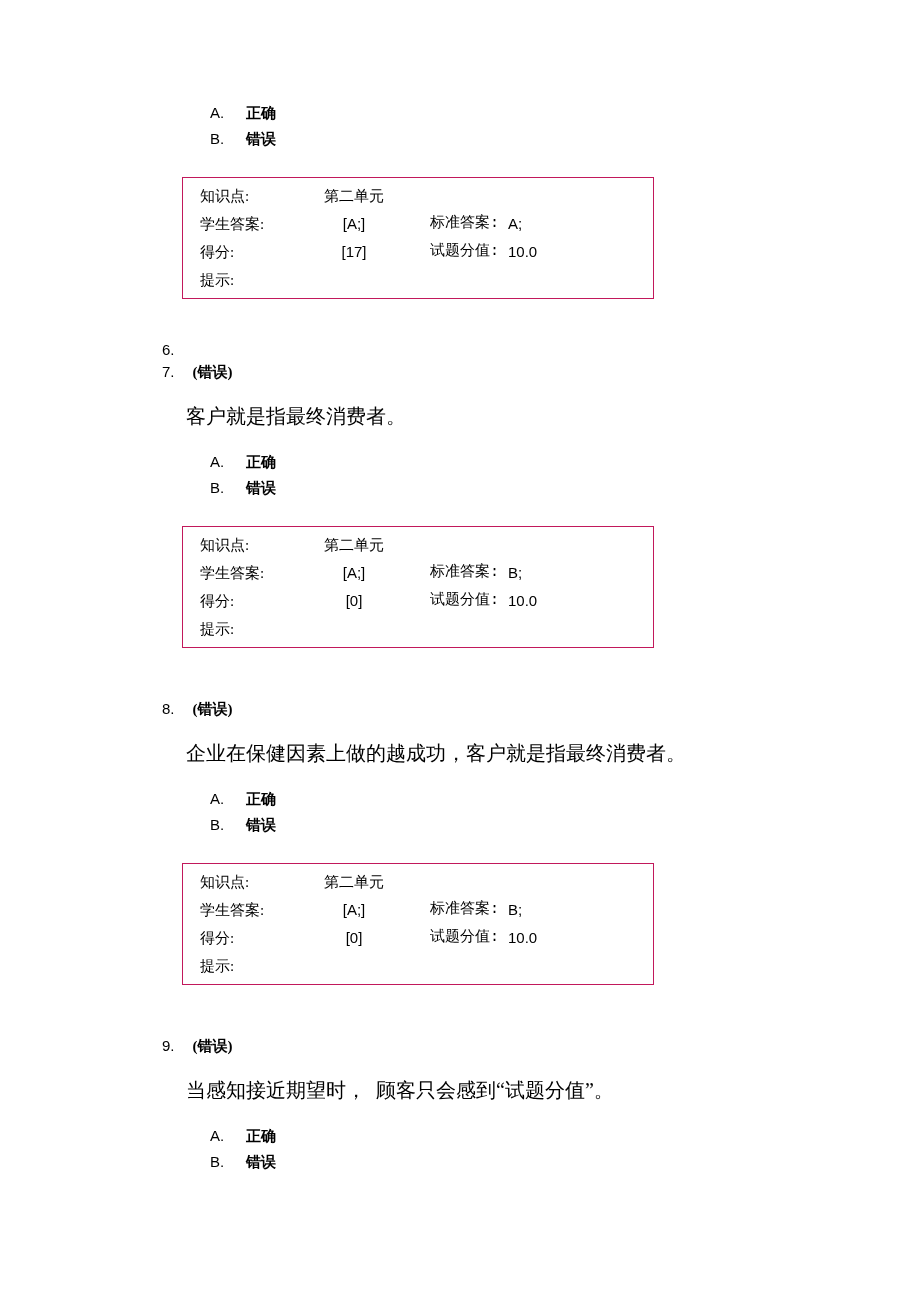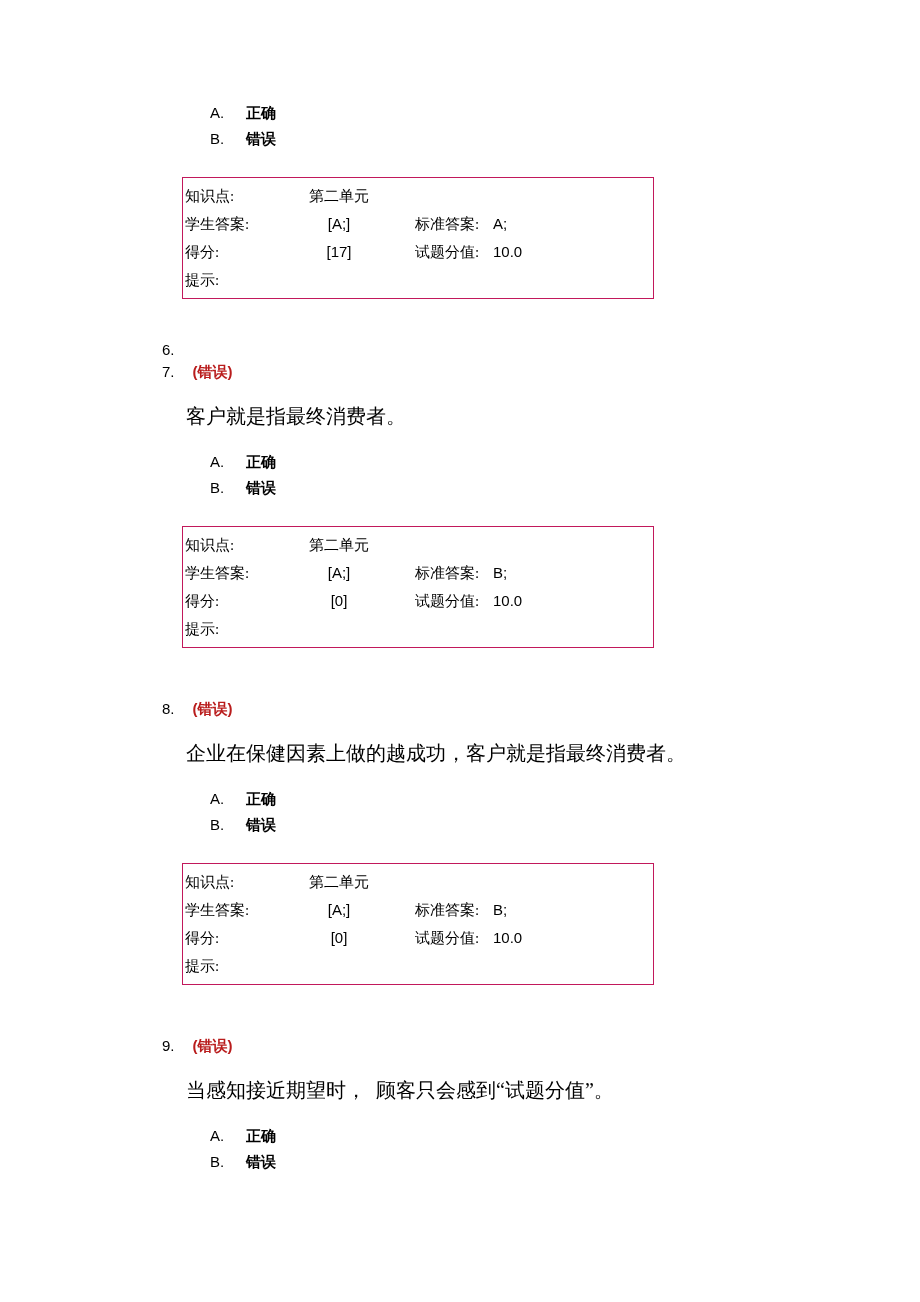--- a/index.html
+++ b/index.html
@@ -36,46 +36,46 @@
   }
   .opt-text {
     font-family: "SimSun", serif;
     font-weight: bold;
   }
   .info-table {
     margin-left: 182px;
     width: 472px;
     border: 1px solid #c2185b;
     box-sizing: border-box;
-    padding: 4px 6px 4px 2px;
+    padding: 4px 6px 4px 17px;
   }
   .info-row {
     display: flex;
     line-height: 28px;
     font-size: 15px;
   }
   .lbl1 { width: 78px; font-family: "SimSun", serif; }
   .val1 { width: 152px; font-family: Arial, "SimSun", serif; text-align: center; }
-  .lbl2 { width: 78px; font-family: Liberation Serif, serif; }
+  .lbl2 { width: 78px; font-family: Liberation Mono, monospace; }
   .val2 { font-family: Arial, "SimSun", serif; }
   .qnum-line {
     margin-left: 162px;
     display: flex;
     align-items: baseline;
     line-height: 22px;
     font-size: 15px;
   }
   .qnum {
     font-family: Arial, sans-serif;
     margin-right: 18px;
   }
   .status {
-    color: #b91c1c;
+    color: #000000;
     font-weight: bold;
-    font-family: Liberation Sans, sans-serif;
+    font-family: Liberation Serif, serif;
   }
   .qtext {
     margin-left: 186px;
     margin-top: 18px;
     margin-bottom: 18px;
     font-size: 20px;
     font-family: "SimSun", serif;
     line-height: 30px;
   }
 </style>

